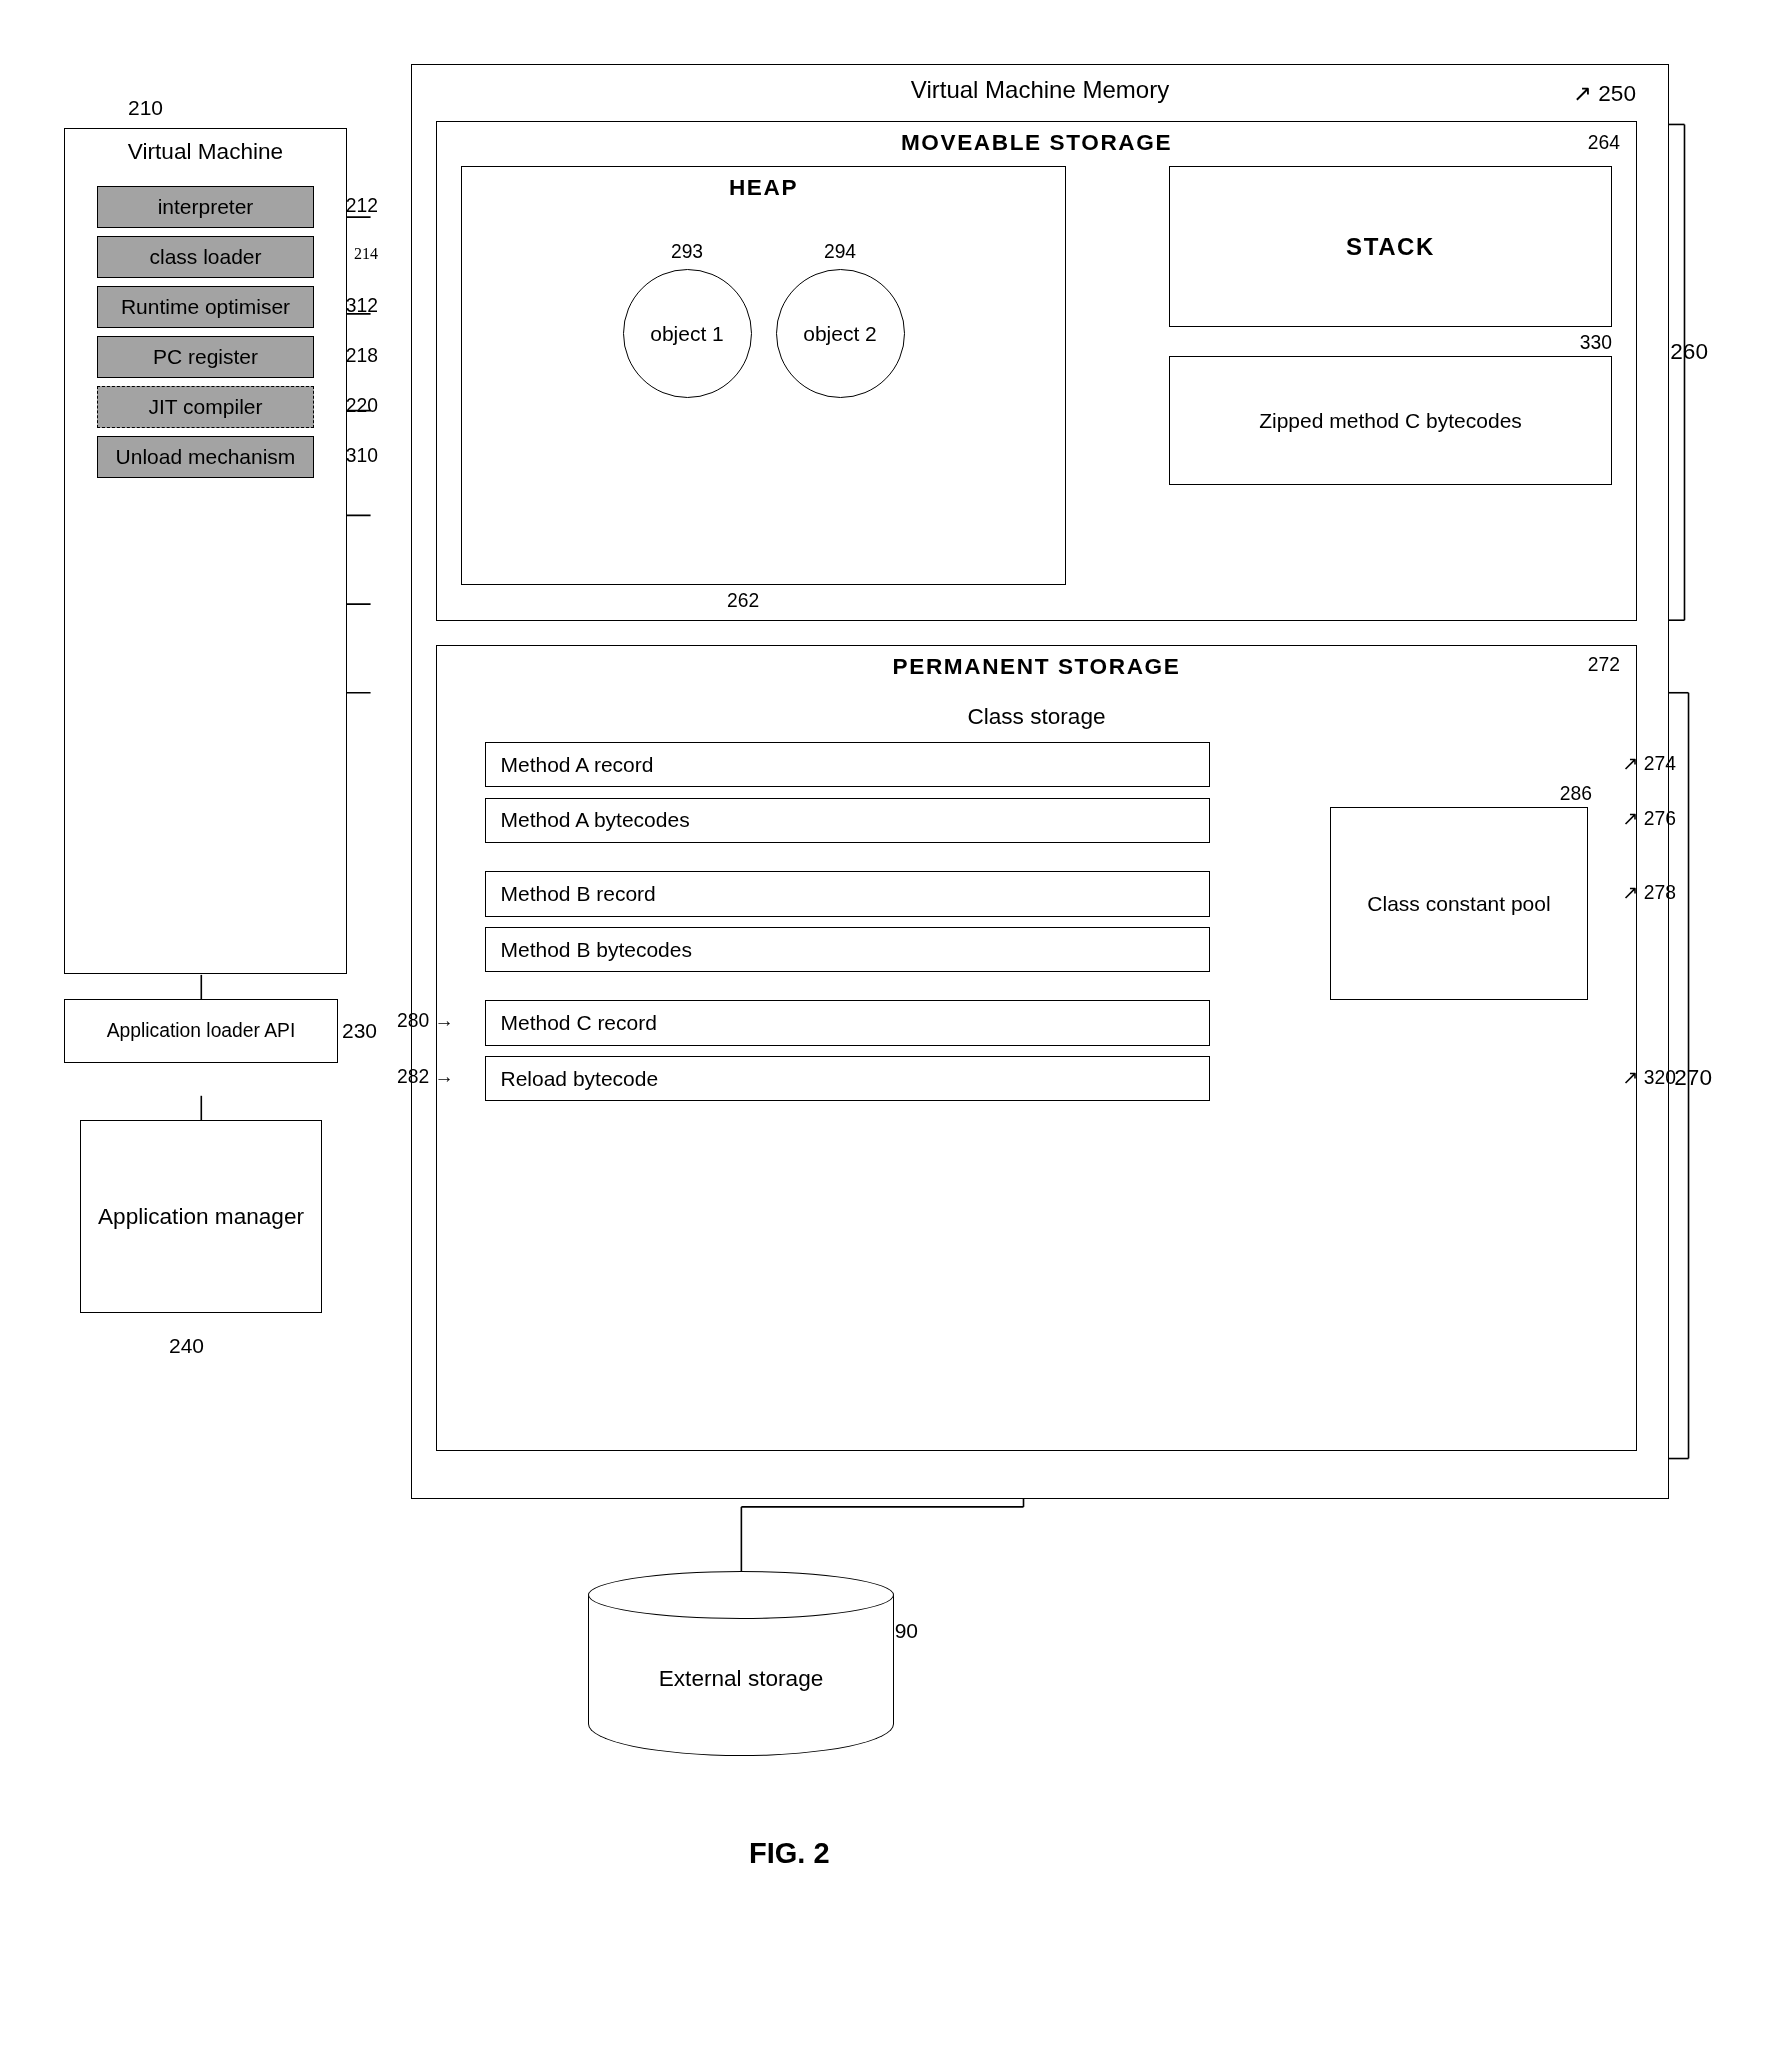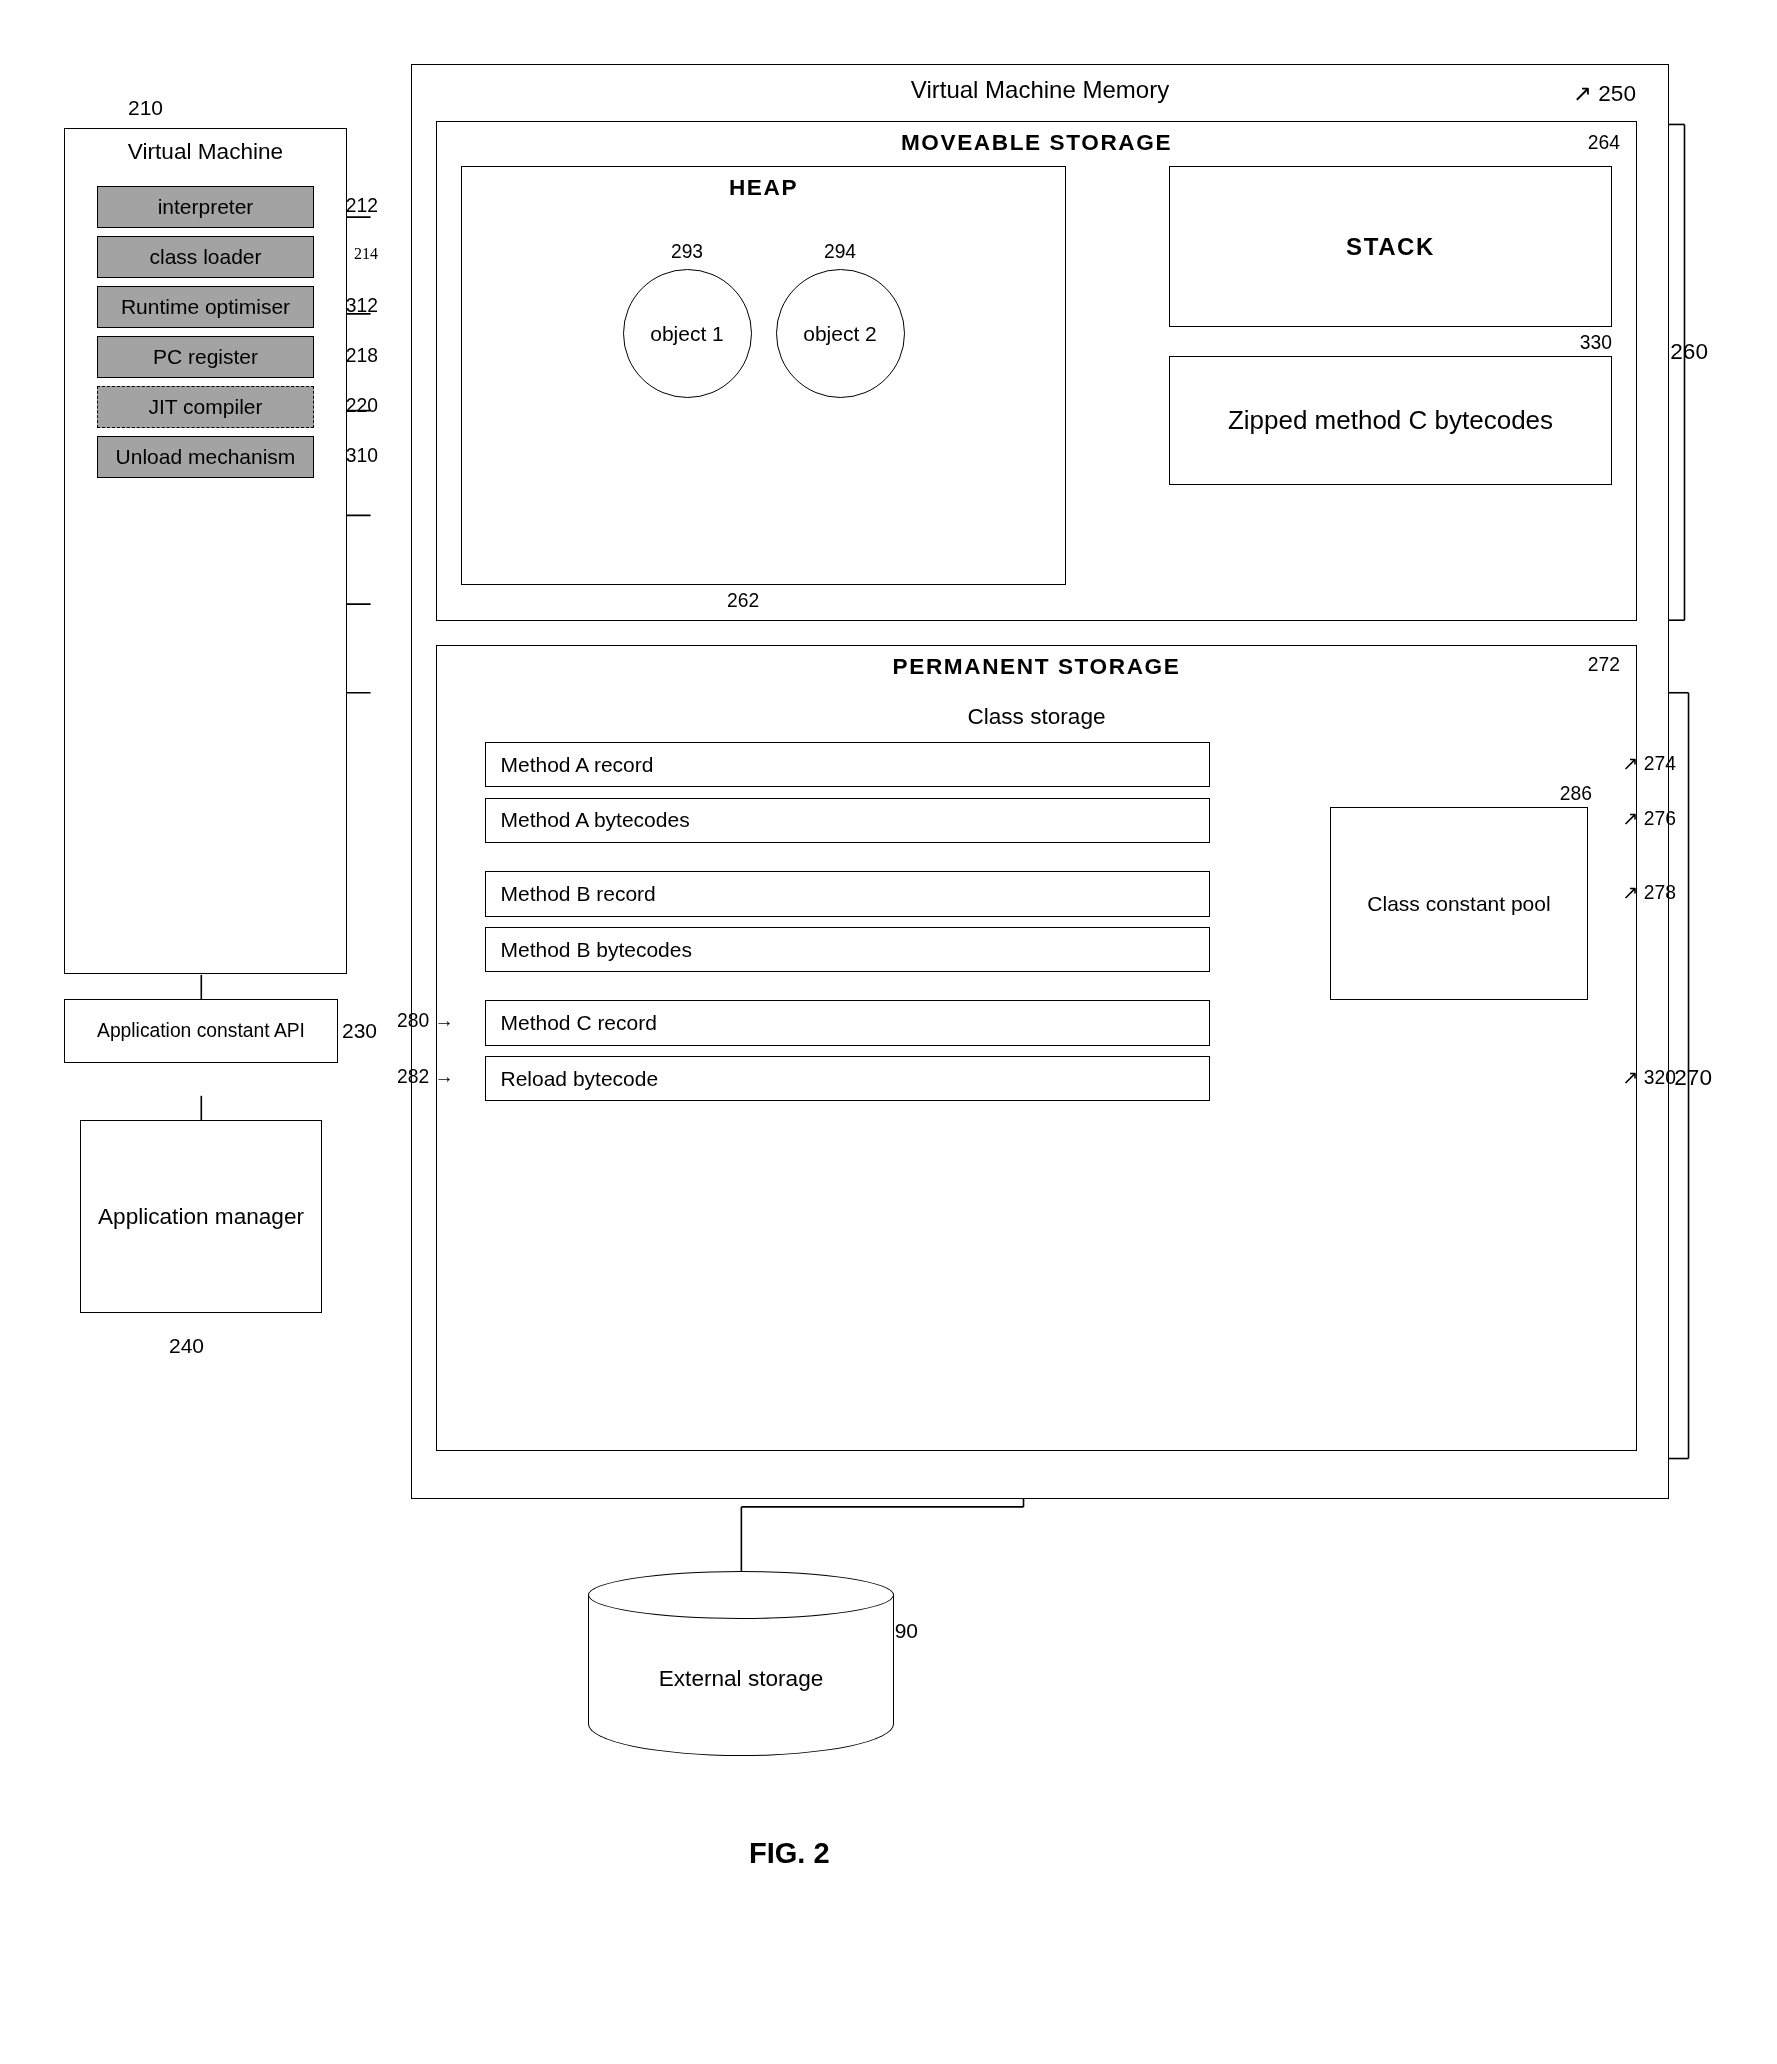--- a/index.html
+++ b/index.html
@@ -158,21 +158,21 @@
       width: 443px;
       height: 129px;
       border: 1.6px solid #000;
       display: flex;
       align-items: center;
       justify-content: center;
       text-align: center;
     }
 
     .zipped-text {
-      font-size: 26px;
+      font-size: 21px;
     }
 
     
     .permanent-box {
       position: absolute;
       left: 24px;
       top: 580px;
       width: 1201px;
       height: 806px;
       border: 1.6px solid #000;
@@ -389,21 +389,21 @@
       <span style="position:absolute; right:-48px; top:9.7px; font-size:19.3px;">220</span>
     </div>
 
     <div style="position:relative; margin: 8px 16px 0 16px;">
       <div class="vm-component">Unload mechanism</div>
       <span style="position:absolute; right:-48px; top:9.7px; font-size:19.3px;">310</span>
     </div>
   </div>
 
   <div class="api-box">
-    <span>Application constant API</span>
+    <span>Application loader API</span>
   </div>
   <span class="ref-label" style="left:278px; top:955px;">230</span>
 
   <div class="appman-box">
     <span style="font-size:22.6px; text-align:center;">Application manager</span>
   </div>
   <span class="ref-label" style="left:105px; top:1270px;">240</span>
 
   <div class="vmm-box">
     <div class="vmm-title">Virtual Machine Memory</div>

